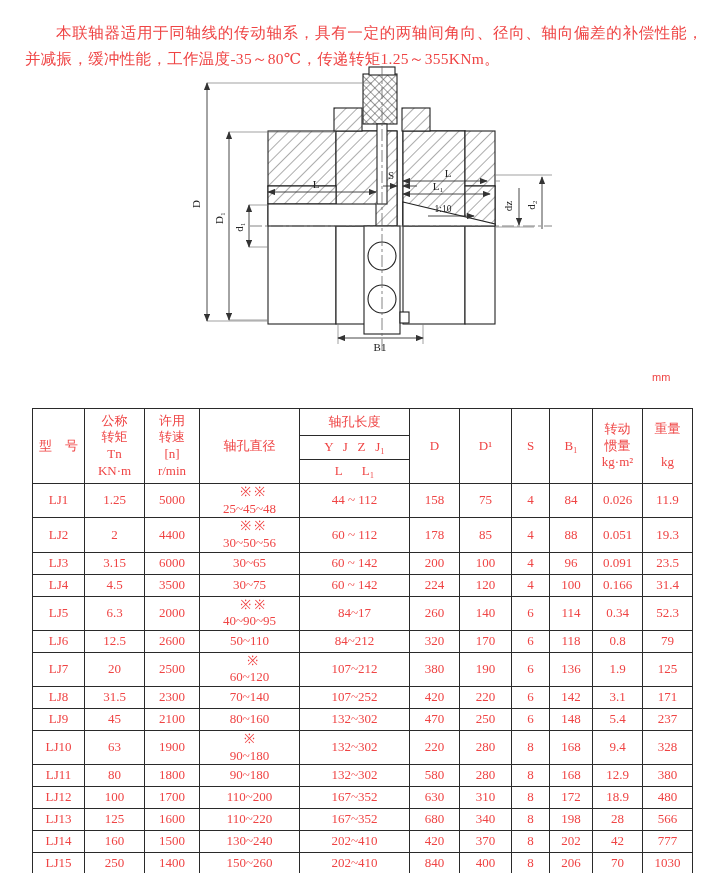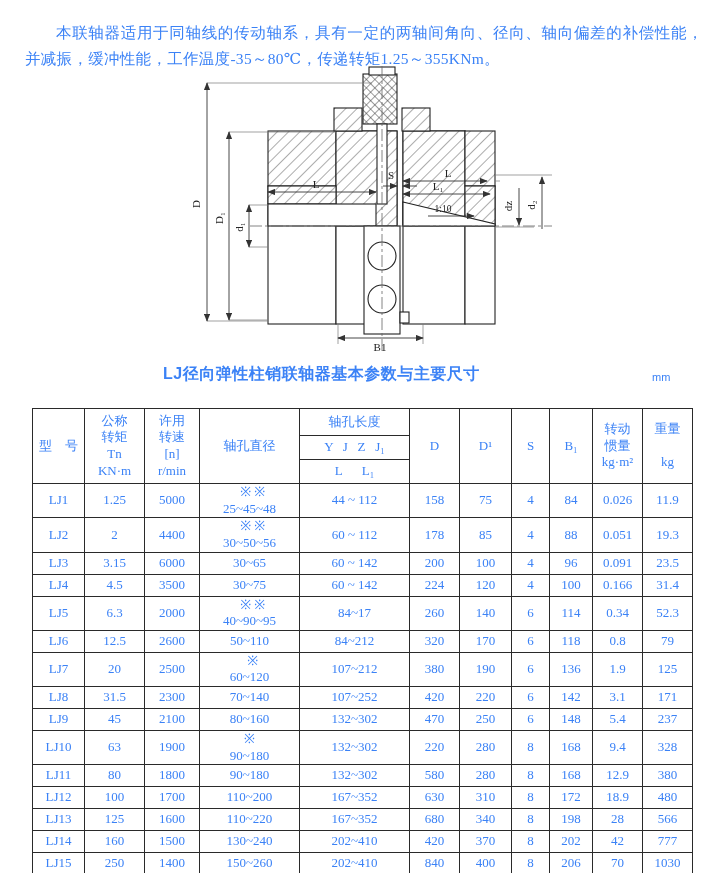--- a/index.html
+++ b/index.html
@@ -1,17 +1,17 @@
 <!DOCTYPE html>
 <html><head>
 <meta charset="utf-8">
 <style>
   html,body{margin:0;padding:0;background:#fff;}
   .page{position:relative;width:726px;height:873px;background:#fff;overflow:hidden;
-        font-family:"Liberation Serif","DejaVu Serif",serif;color:#3b82f6;}
+        font-family:"Liberation Serif","DejaVu Serif",serif;color:#ef4444;}
   .intro{position:absolute;left:25px;top:4px;width:678px;font-size:15.5px;line-height:26px;
          text-indent:2em;letter-spacing:.3px;text-align:justify;}
   .drawing{position:absolute;left:150px;top:66px;width:462px;height:296px;}
   .caption{position:absolute;left:163px;top:364px;font-family:"Liberation Sans","DejaVu Sans",sans-serif;
            font-weight:700;font-size:16px;letter-spacing:.5px;}
   .unit{position:absolute;left:652px;top:371px;font-size:11px;font-weight:400;
         font-family:"Liberation Sans",sans-serif;}
   table.params{position:absolute;left:32px;top:408px;border-collapse:collapse;table-layout:fixed;
         width:660px;font-size:13px;text-align:center;}
   .params th,.params td{border:1px solid #2a2a2a;padding:0 1px;vertical-align:middle;
@@ -120,21 +120,20 @@
         <text x="298" y="111">L</text>
         <text x="288" y="124">L₁</text>
         <text transform="rotate(-90 362 140)" x="362" y="140">dz</text>
         <text transform="rotate(-90 385 139)" x="385" y="139">d₂</text>
         <text class="taperlbl" x="293" y="146">1:10</text>
         <text x="230" y="285">B1</text>
       </g>
     </svg>
   </div>
 
-  <div class="caption">LJ径向弹性柱销联轴器基本参数与主要尺寸</div>
   <div class="unit">mm</div>
 
   <table class="params">
     <colgroup>
       <col style="width:52px">
         <col style="width:60px">
         <col style="width:55px">
         <col style="width:100px">
       <col style="width:110px">
         <col style="width:50px">

